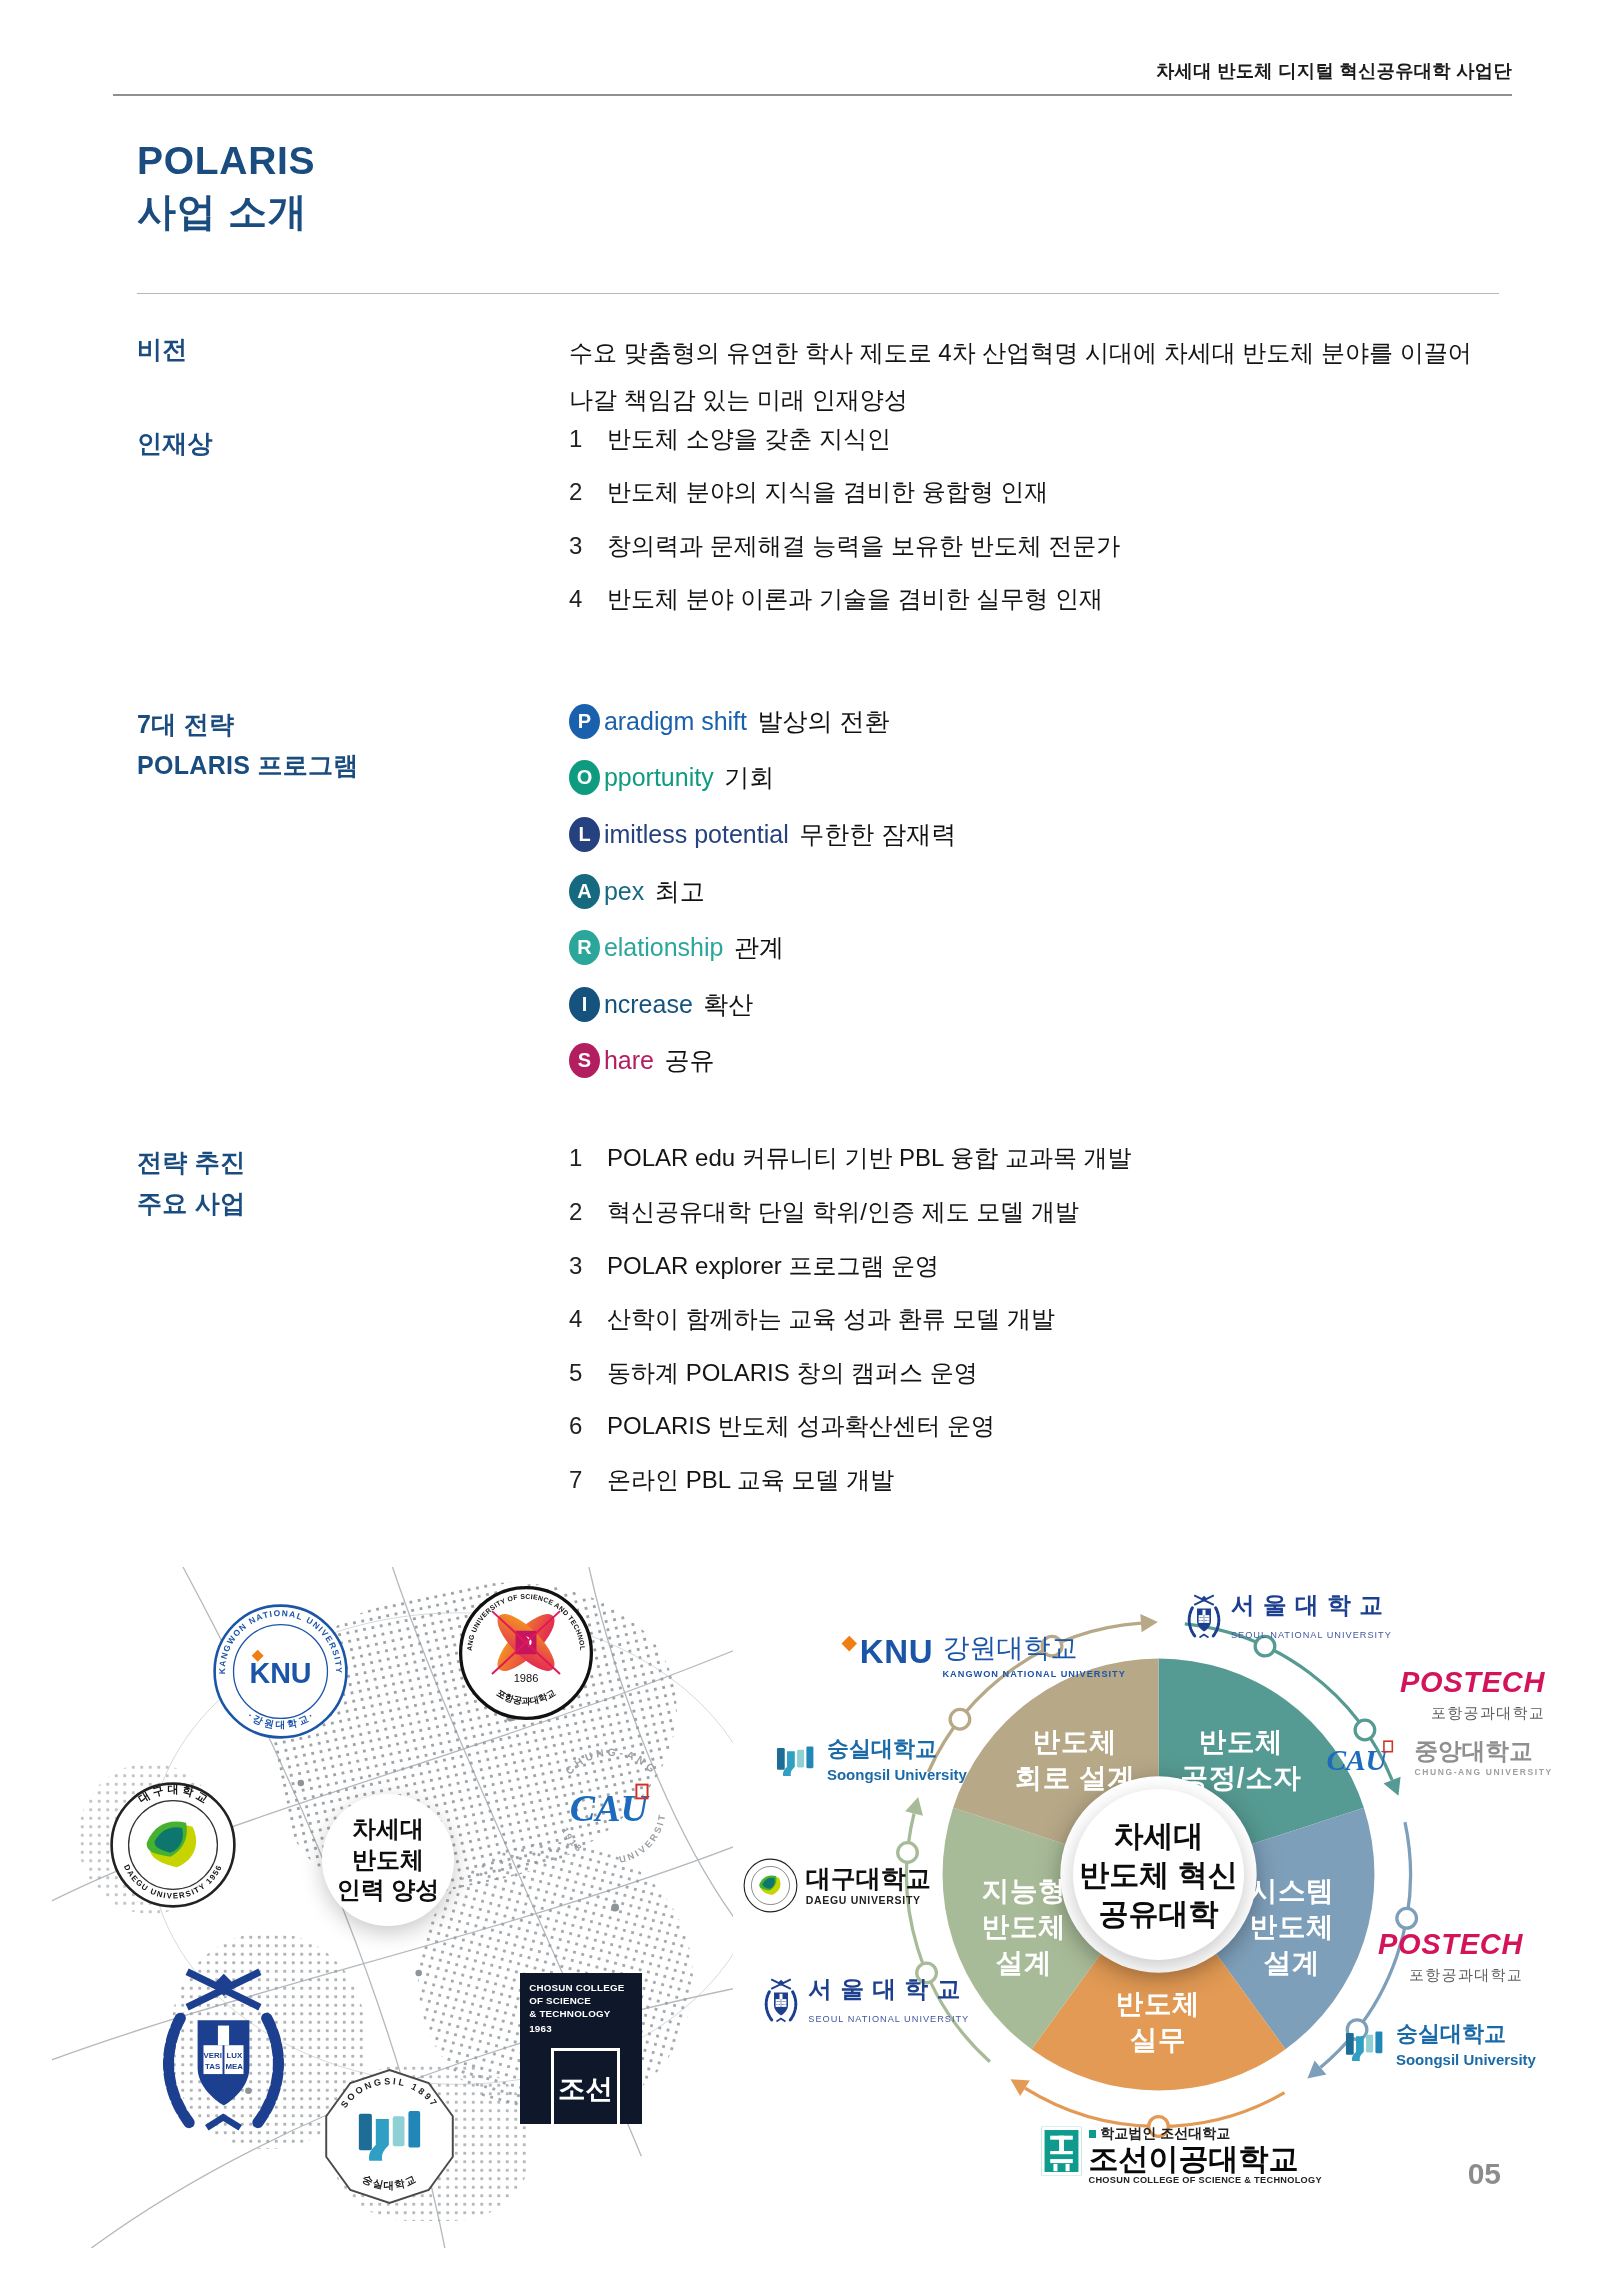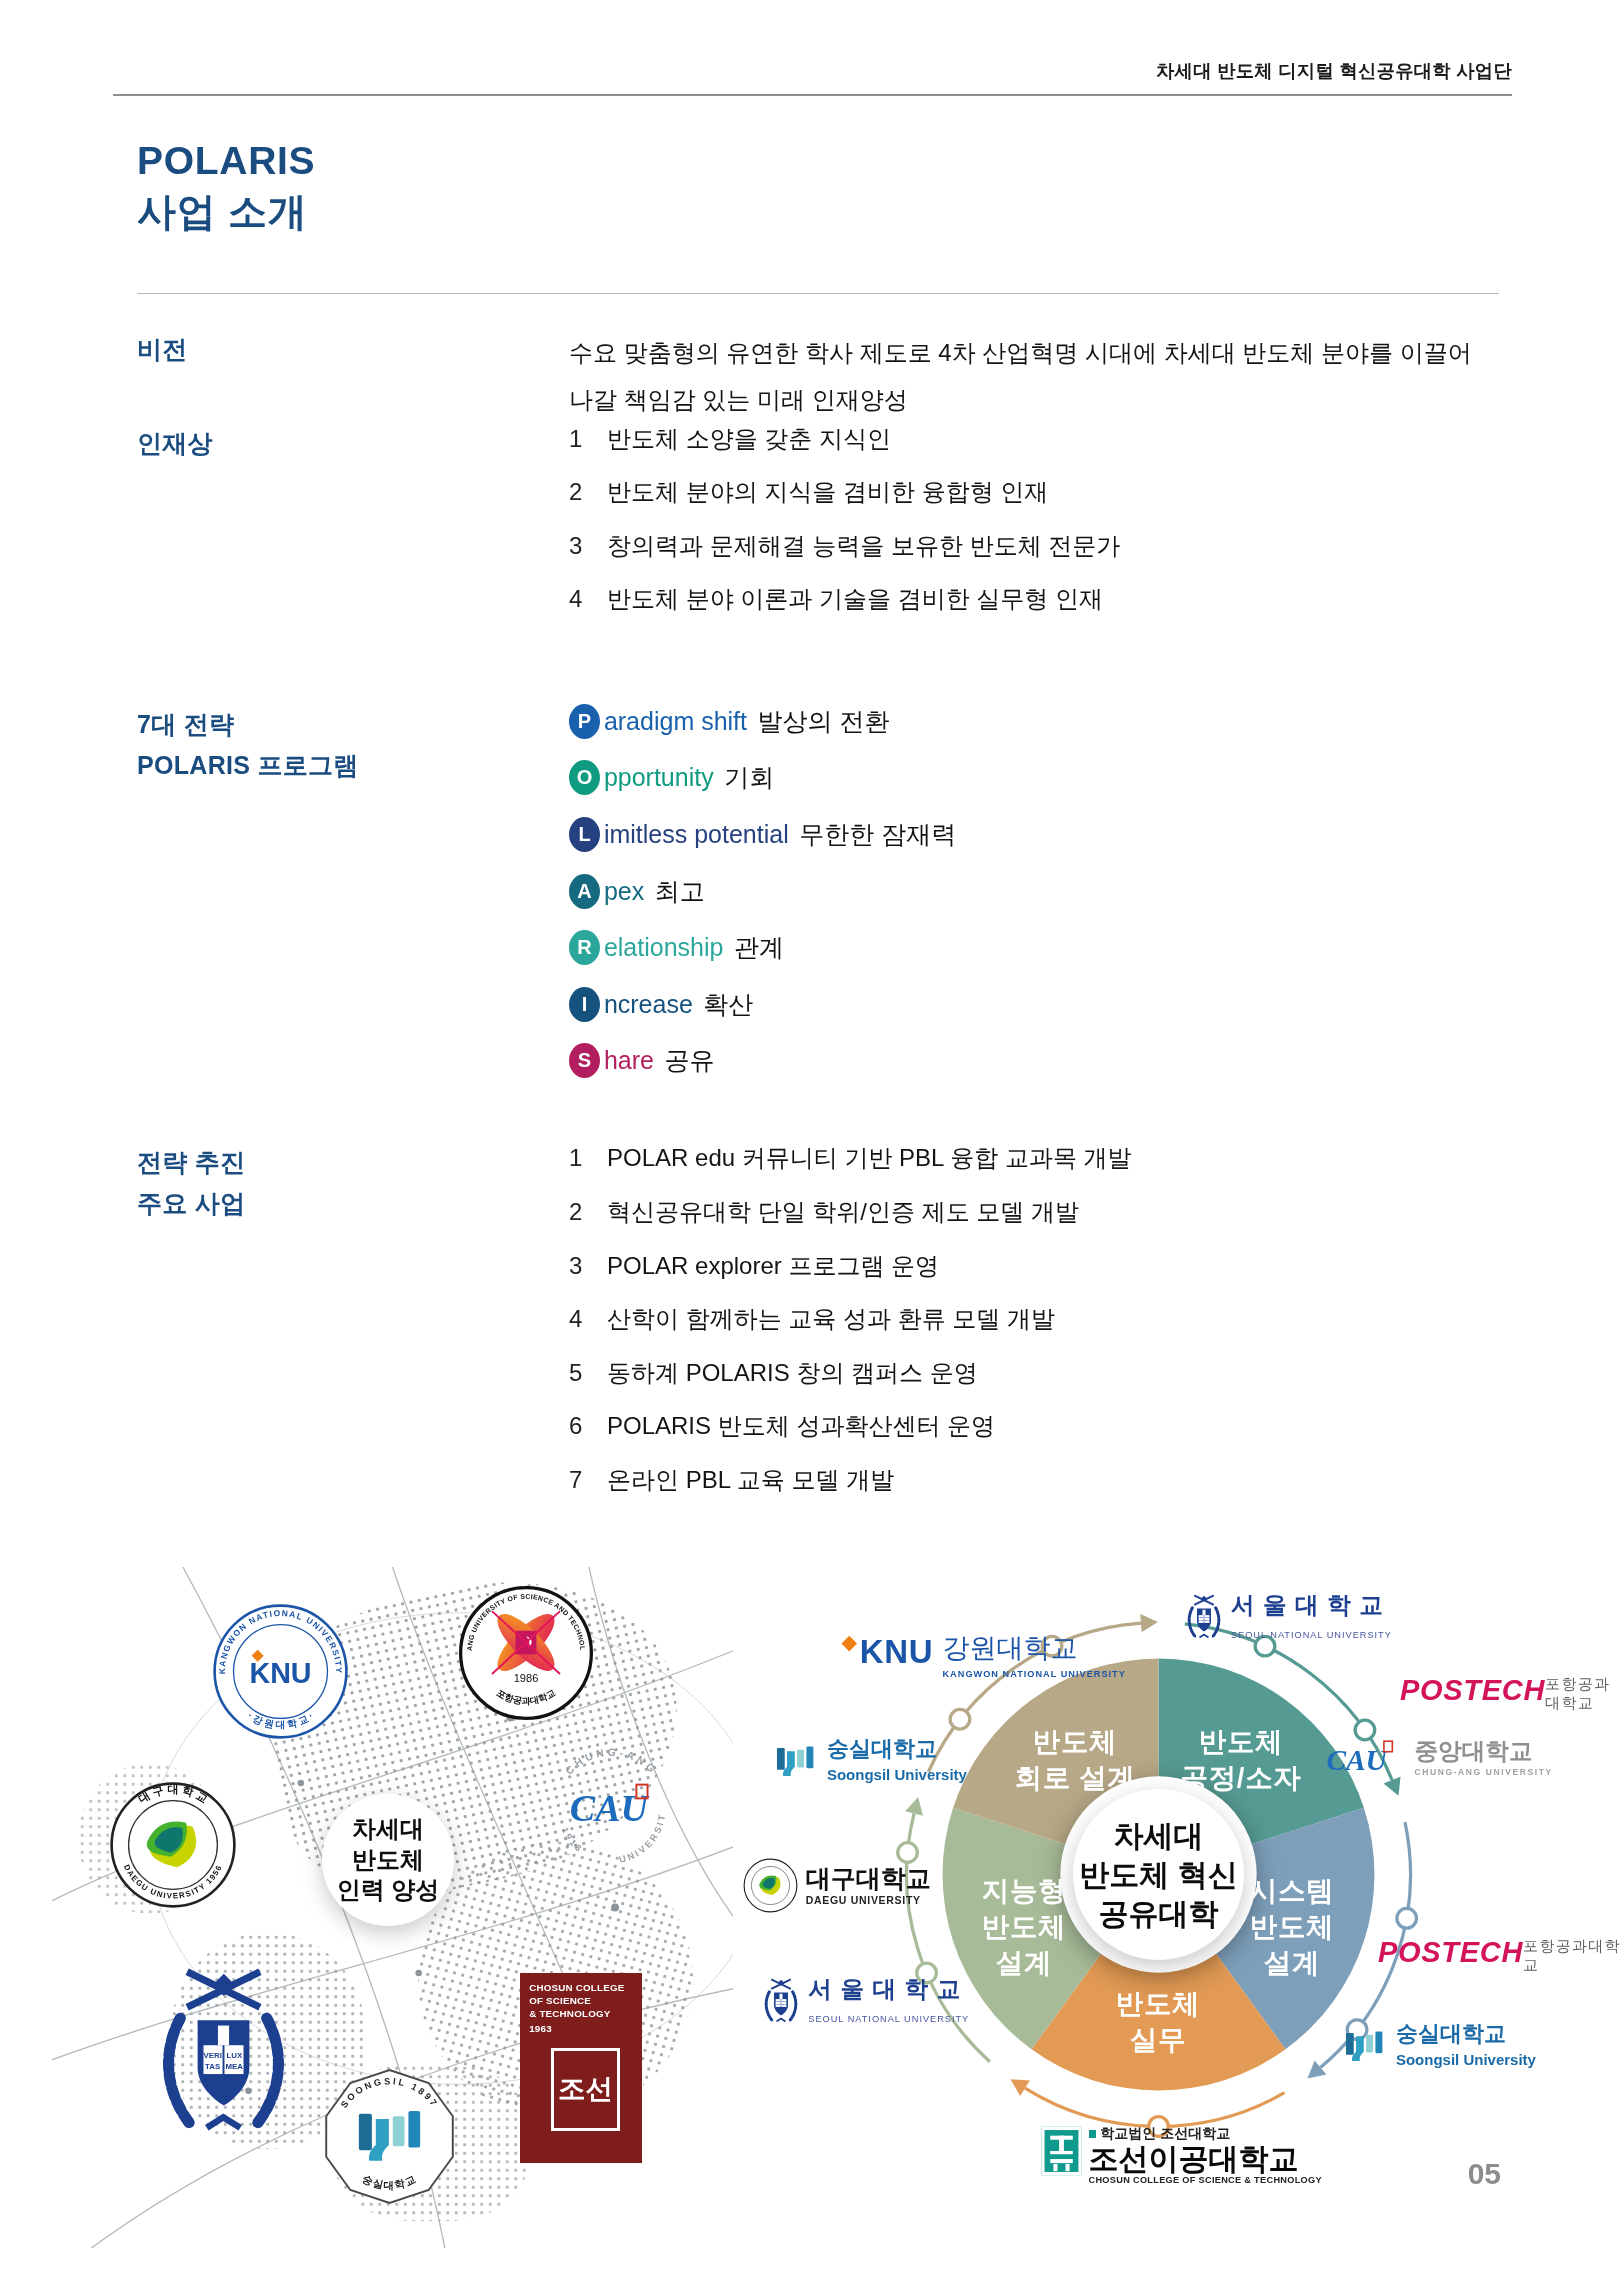--- a/index.html
+++ b/index.html
@@ -42,21 +42,21 @@
   .map-lines{position:absolute;left:0;top:0;z-index:1;}
 
   
   .stamp{position:absolute;z-index:3;}
 
   
   .center-bubble{position:absolute;background:#fff;border-radius:50%;box-shadow:0 6.5px 21px rgba(0,0,0,.22);display:flex;align-items:center;justify-content:center;text-align:center;z-index:4;}
   .map-bubble{left:270px;top:227px;width:132px;height:132px;}
   .map-bubble .bubble-text{font-size:24px;font-weight:900;color:#0d0d0d;line-height:1.28;}
 
-  .chosun-box{position:absolute;left:468px;top:406px;width:122px;height:190px;background:#7f1d1d;z-index:3;padding:9.2px 0 0 9.2px;box-sizing:border-box;}
+  .chosun-box{position:absolute;left:468px;top:406px;width:122px;height:151px;background:#0f172a;z-index:3;padding:9.2px 0 0 9.2px;box-sizing:border-box;}
   .chosun-box .cc-line{color:#fff;font-size:9.8px;font-weight:700;line-height:1.3;letter-spacing:0.2px;}
   .chosun-box .cc-year{margin-top:2.6px;}
   .chosun-seal{margin:11.8px auto 0 auto;width:63px;height:77px;border:3.3px solid #fff;display:flex;align-items:center;justify-content:center;text-align:center;color:#fff;font-size:27.5px;font-weight:900;line-height:1.05;font-family:"Liberation Serif","DejaVu Serif",serif;}
 
   
   .wheel-svg{position:absolute;left:131px;top:9.8px;z-index:1;}
   .seg-label{position:absolute;transform:translate(-50%,-50%);color:#fff;text-align:center;font-size:27.5px;font-weight:600;line-height:1.3;letter-spacing:0.7px;z-index:2;white-space:nowrap;}
   .wheel-bubble{left:340px;top:219px;width:171px;height:171px;z-index:3;}
   .wheel-bubble .bubble-text{font-size:30px;font-weight:900;color:#0c0c0c;line-height:1.3;white-space:nowrap;}
 
@@ -67,21 +67,21 @@
   .knu-lockup{align-items:flex-start;}
   .knu-diamond{width:10.5px;height:10.5px;background:#f07f13;transform:rotate(45deg);margin:2.6px 5.2px 0 0;}
   .knu-abbr{font-size:33px;font-weight:900;color:#1b55a8;letter-spacing:0.7px;margin-right:9.2px;line-height:1;}
   .knu-kr{font-size:27px;font-weight:400;color:#1b55a8;line-height:1;}
   .knu-en{font-size:9.2px;font-weight:700;color:#1b55a8;letter-spacing:1px;margin-top:6.5px;}
 
   .snu-lockup .stack{margin-left:7.9px;gap:8px;}
   .snu-kr{font-size:23.6px;font-weight:700;color:#1d3f8f;letter-spacing:8.5px;white-space:nowrap;}
   .snu-en{font-size:9.2px;color:#44569e;letter-spacing:1px;margin-top:3.9px;}
 
-  .postech-lockup{flex-direction:row;align-items:center;}
+  .postech-lockup{flex-direction:column;align-items:flex-end;}
   .postech-name{font-size:29px;font-weight:900;font-style:italic;color:#d4145a;letter-spacing:0.7px;line-height:1;}
   .postech-kr{font-size:15px;color:#5c5c5c;margin-top:6.5px;letter-spacing:1.3px;}
 
   .cau-lockup .stack{margin-left:10.5px;}
   .cau-kr{font-size:23.6px;font-weight:700;color:#8f8f8f;}
   .cau-en{font-size:8.5px;font-weight:700;color:#a0a0a0;letter-spacing:1.6px;margin-top:3.9px;}
 
   .ssu-lockup .stack{margin-left:7.9px;}
   .ssu-kr{font-size:22px;font-weight:700;color:#1a6aa8;}
   .ssu-en{font-size:15px;font-weight:700;color:#1a6aa8;margin-top:5px;}

